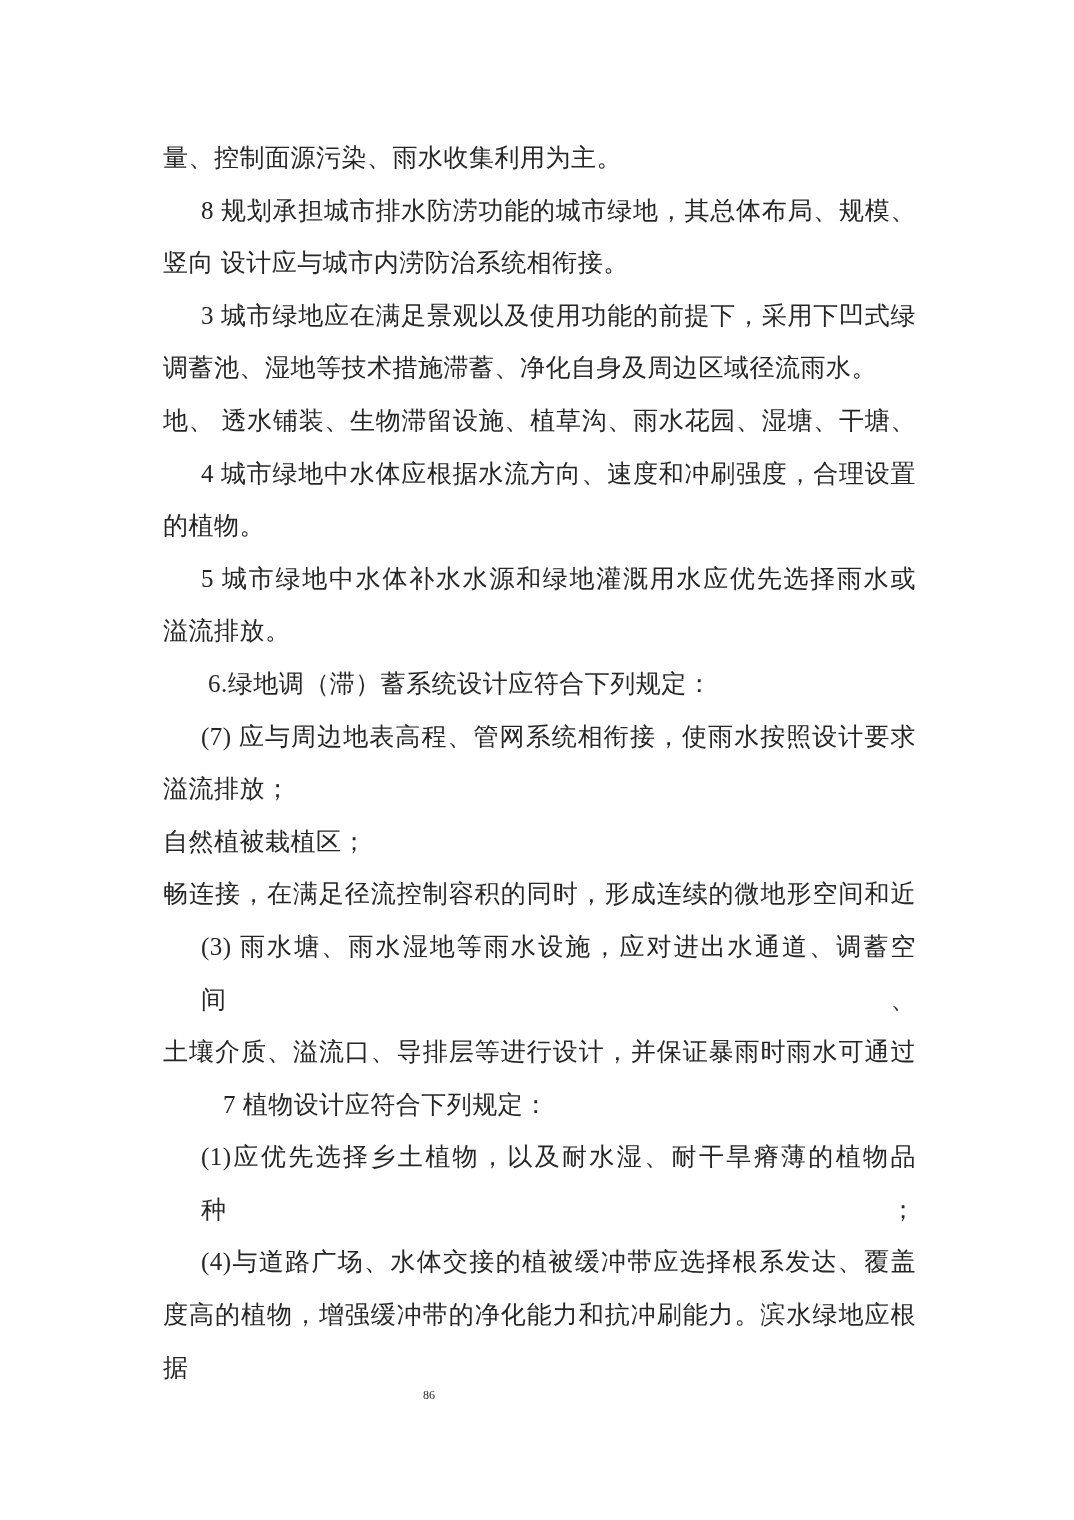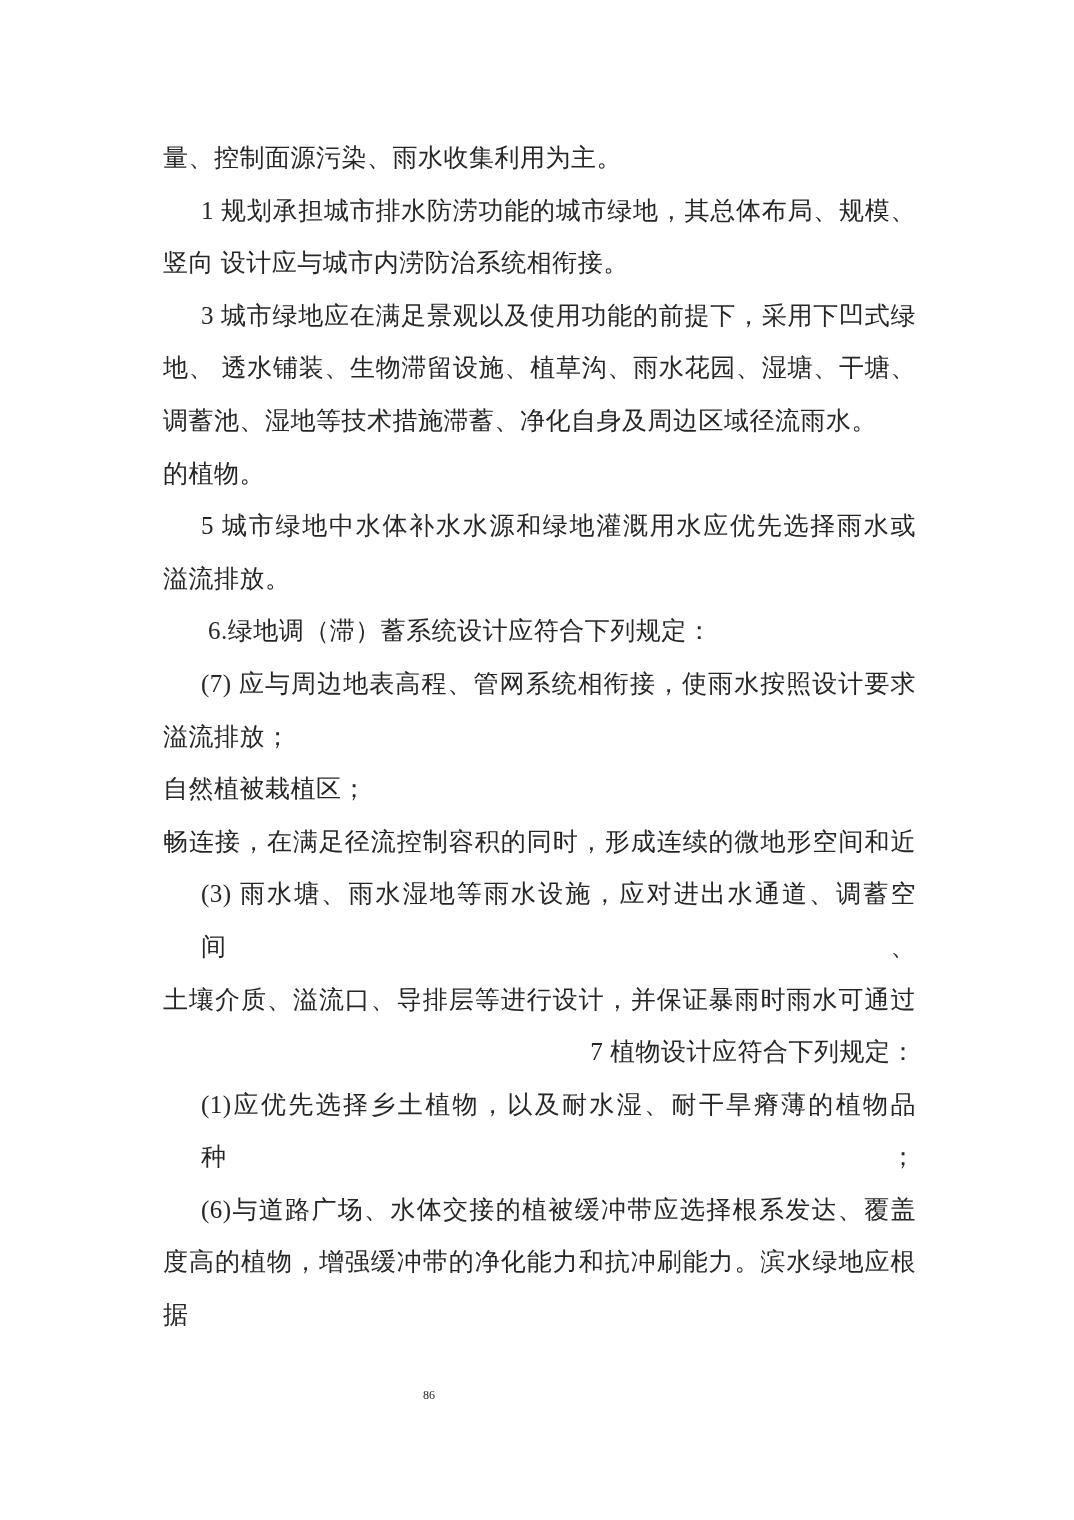--- a/index.html
+++ b/index.html
@@ -35,51 +35,52 @@
     letter-spacing: 0.5px;
   }
   .line.just {
     text-align: justify;
     text-align-last: justify;
     text-justify: inter-character;
   }
   .in0 { padding-left: 0; }
   .in1 { padding-left: 38px; }
   .in2 { padding-left: 45px; }
-  .in3 { padding-left: 60px; text-align: right; }
+  .in3 { padding-left: 60px; }
   .page-number {
     position: absolute;
     top: 1388px;
     left: 0;
     width: 100%;
     text-align: center;
     font-size: 12px;
     color: #262626;
   }
 </style>
 </head>
 <body>
 
 <div class="page">
   <div class="text-block" id="lines-container">
       <div class="line in0">量、控制面源污染、雨水收集利用为主。</div>
-      <div class="line in1 just">1 规划承担城市排水防涝功能的城市绿地，其总体布局、规模、</div>
+      <div class="line in1 just">8 规划承担城市排水防涝功能的城市绿地，其总体布局、规模、</div>
       <div class="line in0">竖向 设计应与城市内涝防治系统相衔接。</div>
       <div class="line in1 just">3 城市绿地应在满足景观以及使用功能的前提下，采用下凹式绿</div>
+      <div class="line in0">调蓄池、湿地等技术措施滞蓄、净化自身及周边区域径流雨水。</div>
       <div class="line in0 just">地、 透水铺装、生物滞留设施、植草沟、雨水花园、湿塘、干塘、</div>
-      <div class="line in0">调蓄池、湿地等技术措施滞蓄、净化自身及周边区域径流雨水。</div>
+      <div class="line in1 just">4 城市绿地中水体应根据水流方向、速度和冲刷强度，合理设置</div>
       <div class="line in0">的植物。</div>
       <div class="line in1 just">5 城市绿地中水体补水水源和绿地灌溉用水应优先选择雨水或</div>
       <div class="line in0">溢流排放。</div>
       <div class="line in2">6.绿地调（滞）蓄系统设计应符合下列规定：</div>
       <div class="line in1 just">(7) 应与周边地表高程、管网系统相衔接，使雨水按照设计要求</div>
       <div class="line in0">溢流排放；</div>
       <div class="line in0">自然植被栽植区；</div>
       <div class="line in0 just">畅连接，在满足径流控制容积的同时，形成连续的微地形空间和近</div>
       <div class="line in1 just">(3) 雨水塘、雨水湿地等雨水设施，应对进出水通道、调蓄空间、</div>
       <div class="line in0 just">土壤介质、溢流口、导排层等进行设计，并保证暴雨时雨水可通过</div>
       <div class="line in3">7 植物设计应符合下列规定：</div>
       <div class="line in1 just">(1)应优先选择乡土植物，以及耐水湿、耐干旱瘠薄的植物品种；</div>
-      <div class="line in1 just">(6)与道路广场、水体交接的植被缓冲带应选择根系发达、覆盖</div>
+      <div class="line in1 just">(4)与道路广场、水体交接的植被缓冲带应选择根系发达、覆盖</div>
       <div class="line in0 just">度高的植物，增强缓冲带的净化能力和抗冲刷能力。滨水绿地应根据</div>
     </div>
   <div class="page-number">86</div>
 </div>
 
 </body></html>

